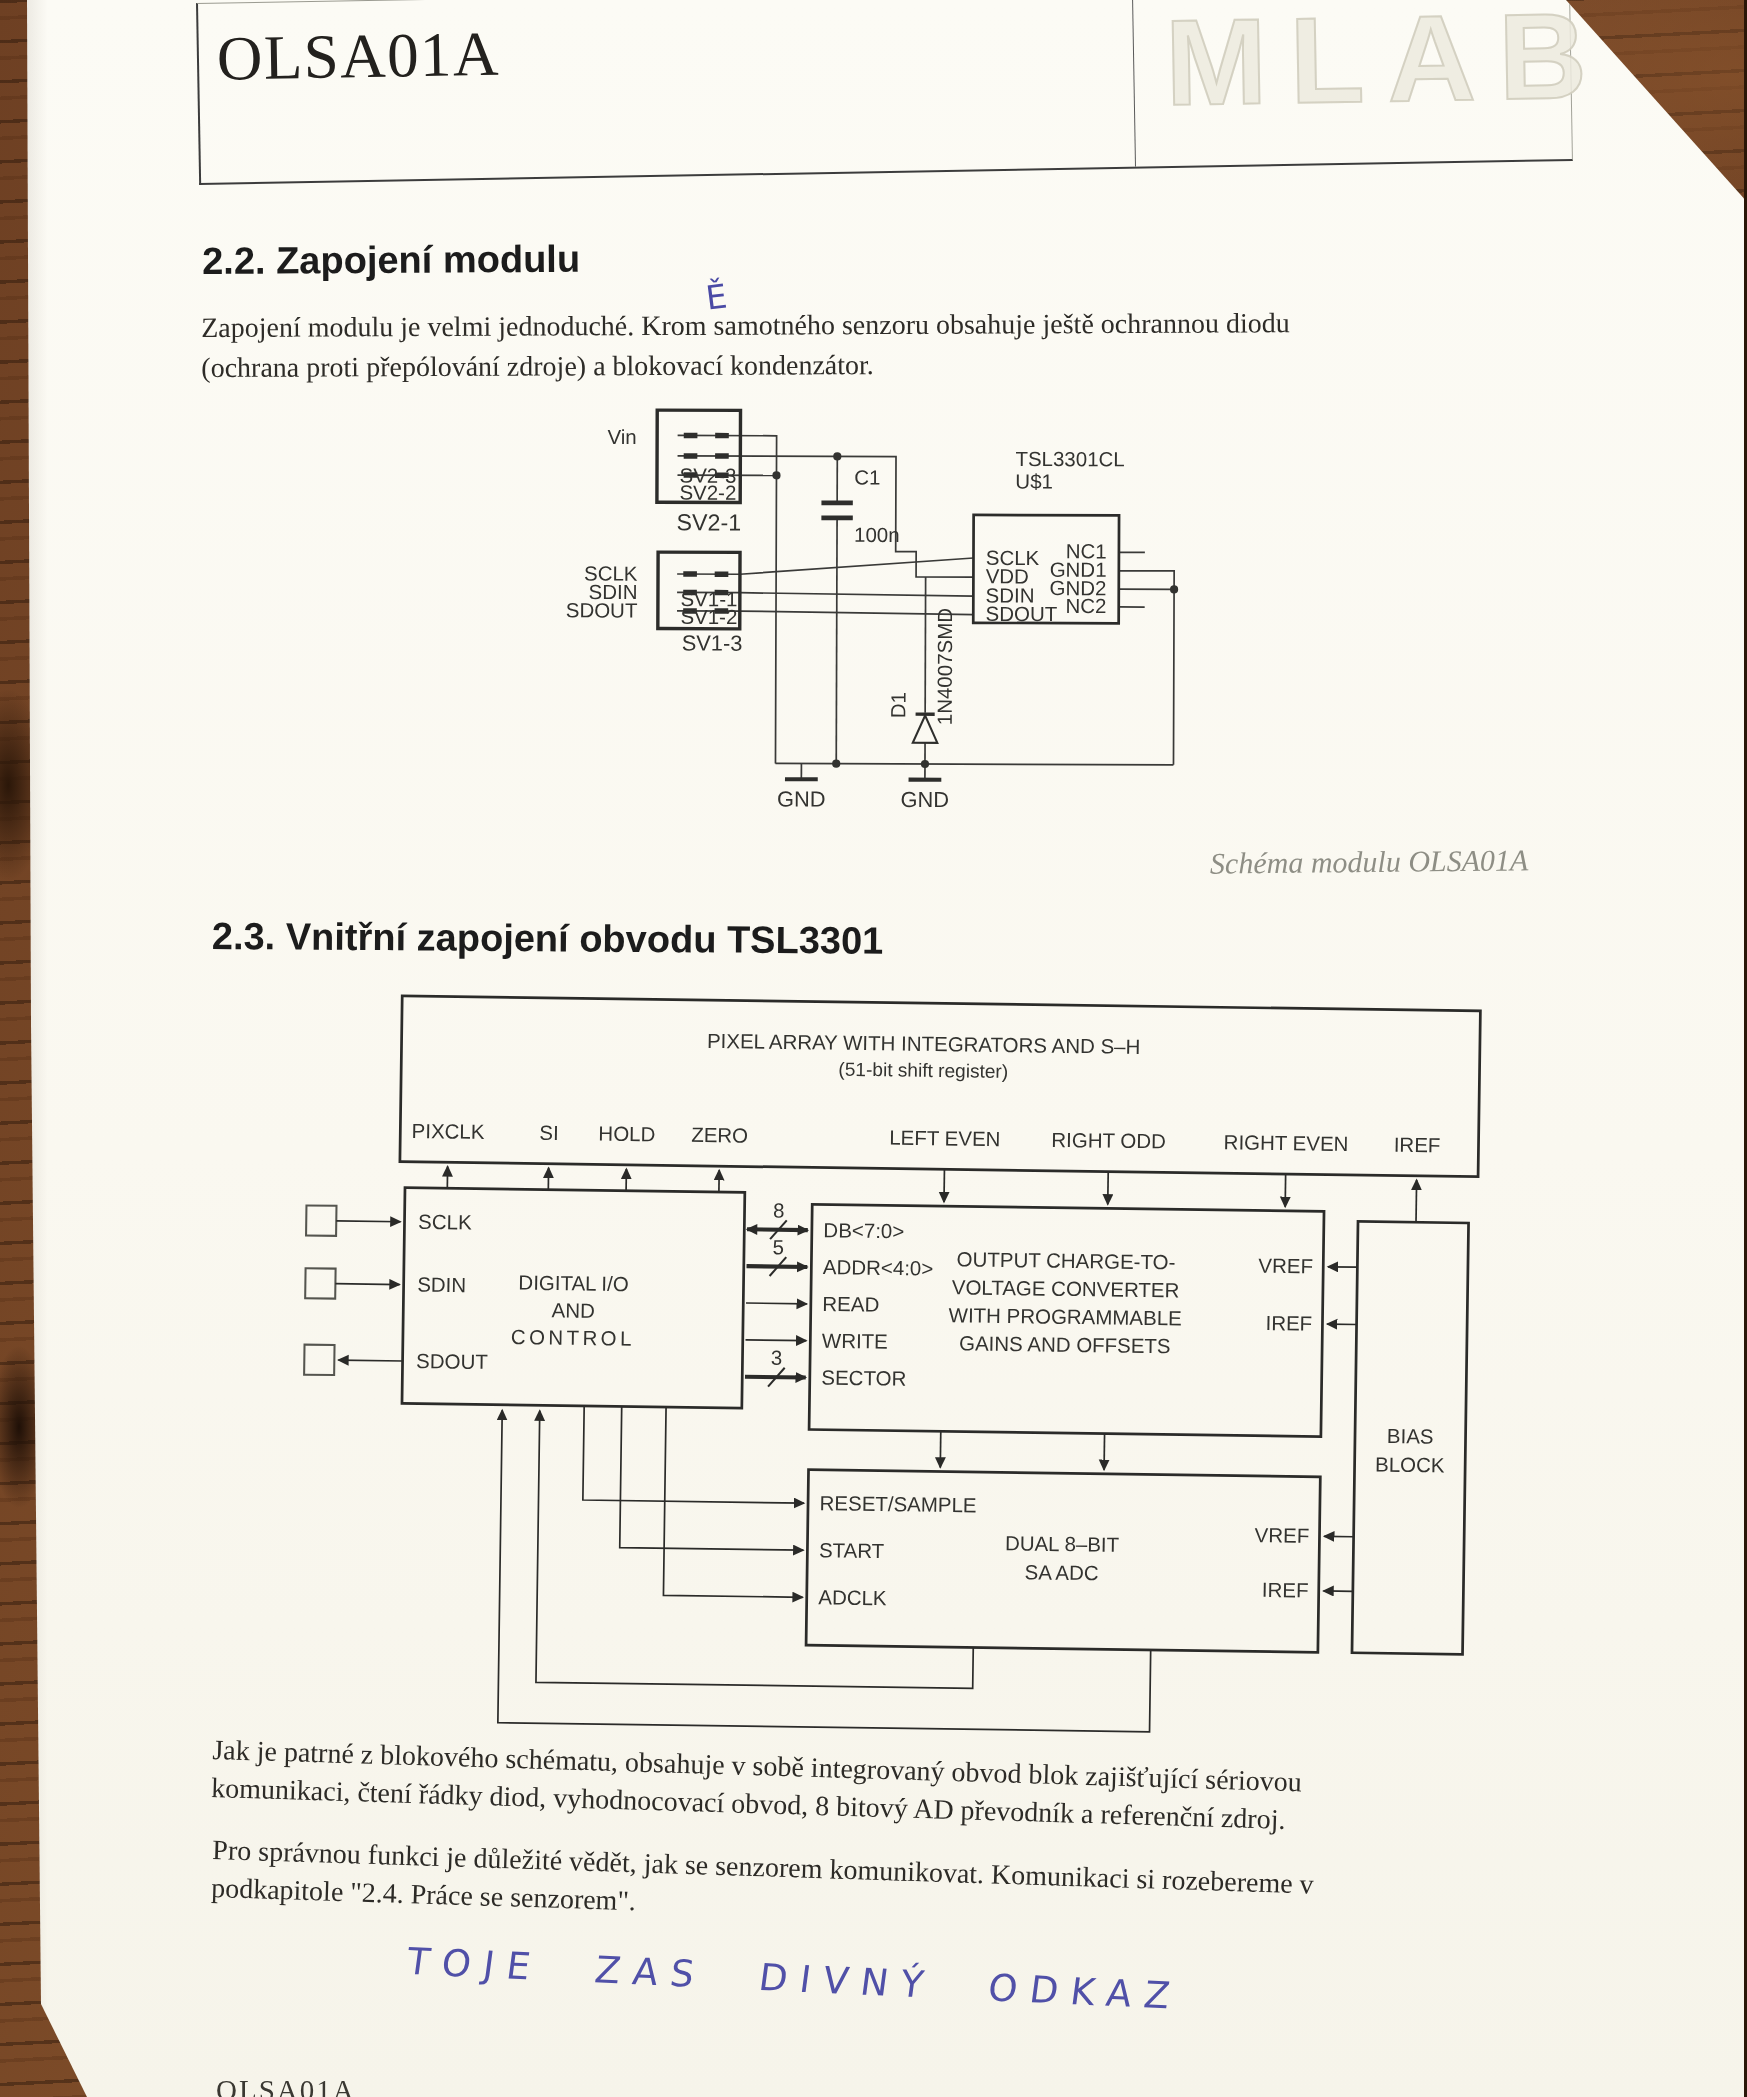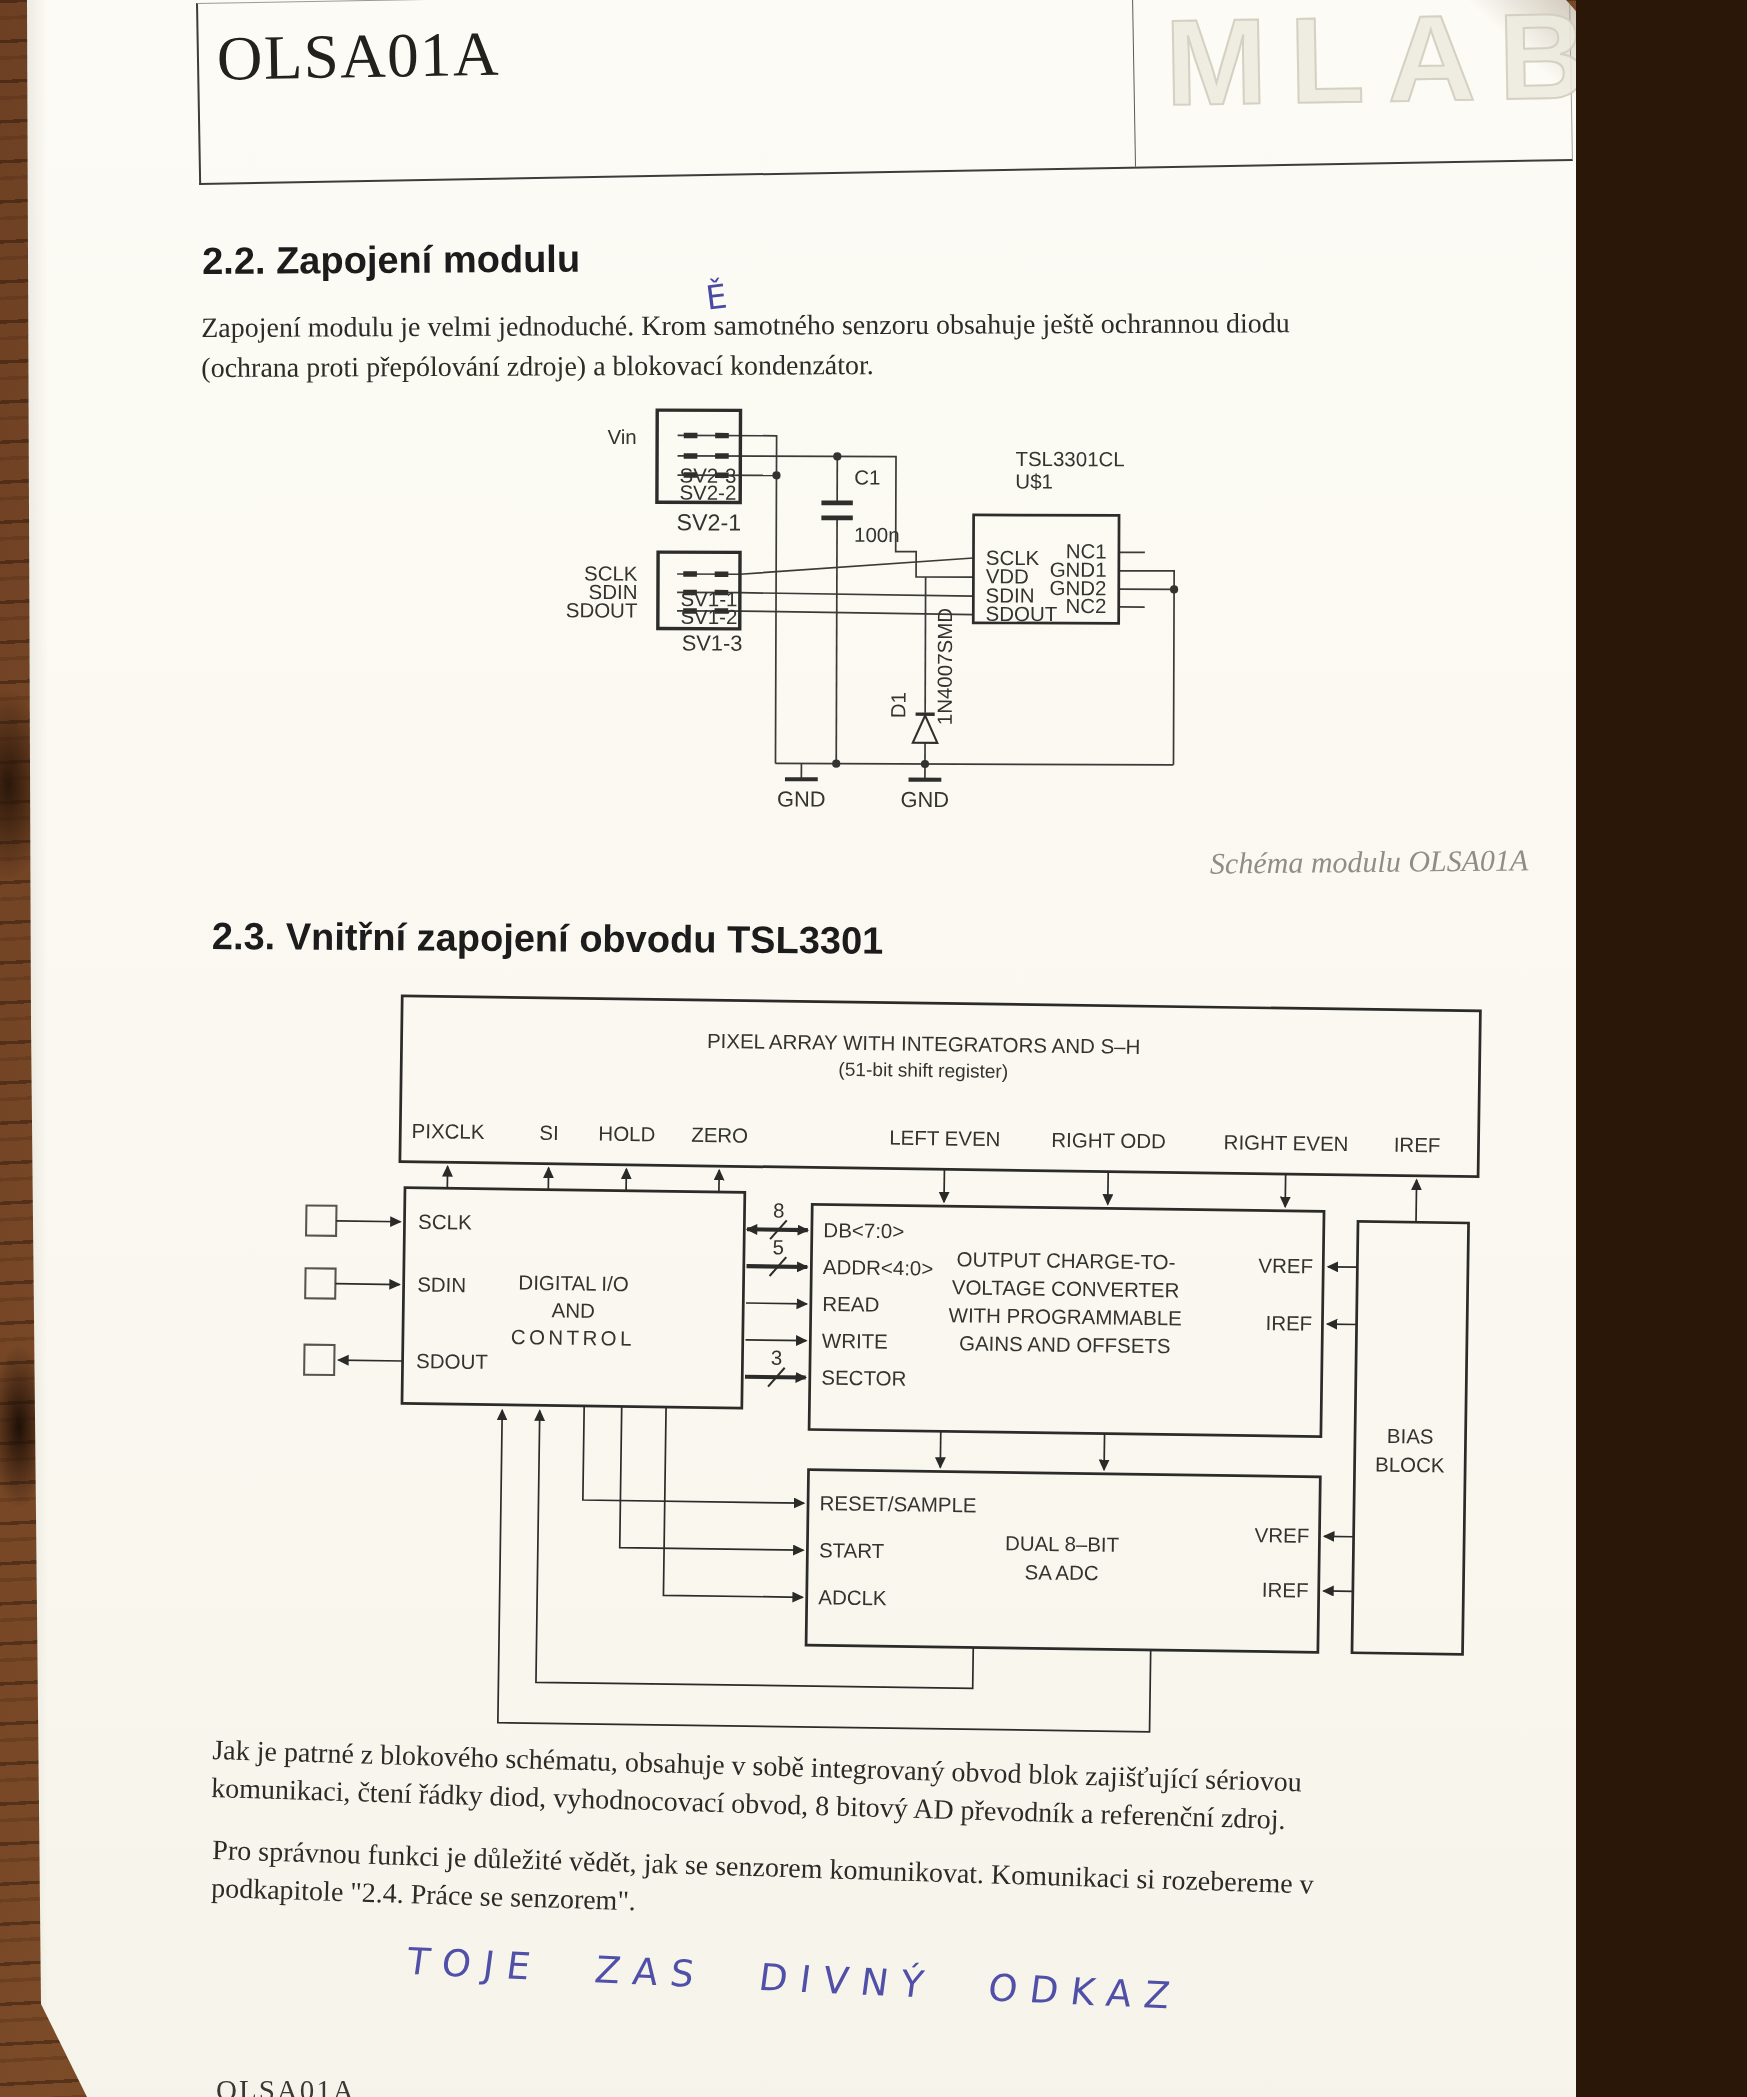--- a/index.html
+++ b/index.html
@@ -1,16 +1,16 @@
 <!DOCTYPE html>
 <html style="font-size:11px"><head>
 <meta charset="utf-8">
 <style>
   html,body{margin:0;padding:0;background:#2a1708;}
-  #canvas{position:relative;width:1576px;height:2097px;overflow:hidden;font-family:"Liberation Serif",serif;}
+  #canvas{position:relative;width:1744px;height:2097px;overflow:hidden;font-family:"Liberation Serif",serif;}
   .wood{position:absolute;inset:0;
     background:
       radial-gradient(ellipse 41px 116px at 19px 1427px, #1f1007 0%, rgba(31,16,7,0) 70%),
       radial-gradient(ellipse 55px 137px at 8.2px 785px, #2b1709 0%, rgba(43,23,9,0) 70%),
       radial-gradient(ellipse 410px 232px at 1734px 75px, rgba(140,85,44,0.55), rgba(0,0,0,0) 70%),
       repeating-linear-gradient(177deg, rgba(25,12,4,0.38) 0 3.4px, rgba(0,0,0,0) 3.4px 16.4px, rgba(80,42,18,0.30) 16.4px 20px, rgba(0,0,0,0) 20px 40px),
       linear-gradient(100deg,#6e4023 0%,#7c4b28 22%,#5d3418 48%,#7a4a2a 74%,#643a1e 100%);}
   .page{position:absolute;inset:0;
     background:linear-gradient(180deg,#fcfbf5 0%,#faf8f0 55%,#f6f4ea 100%);
     clip-path:polygon(27px 0px,1566px 0px,1748px 203px,1748px 2097px,87px 2097px,41px 2004px,31px 1024px,27px 0px);}

